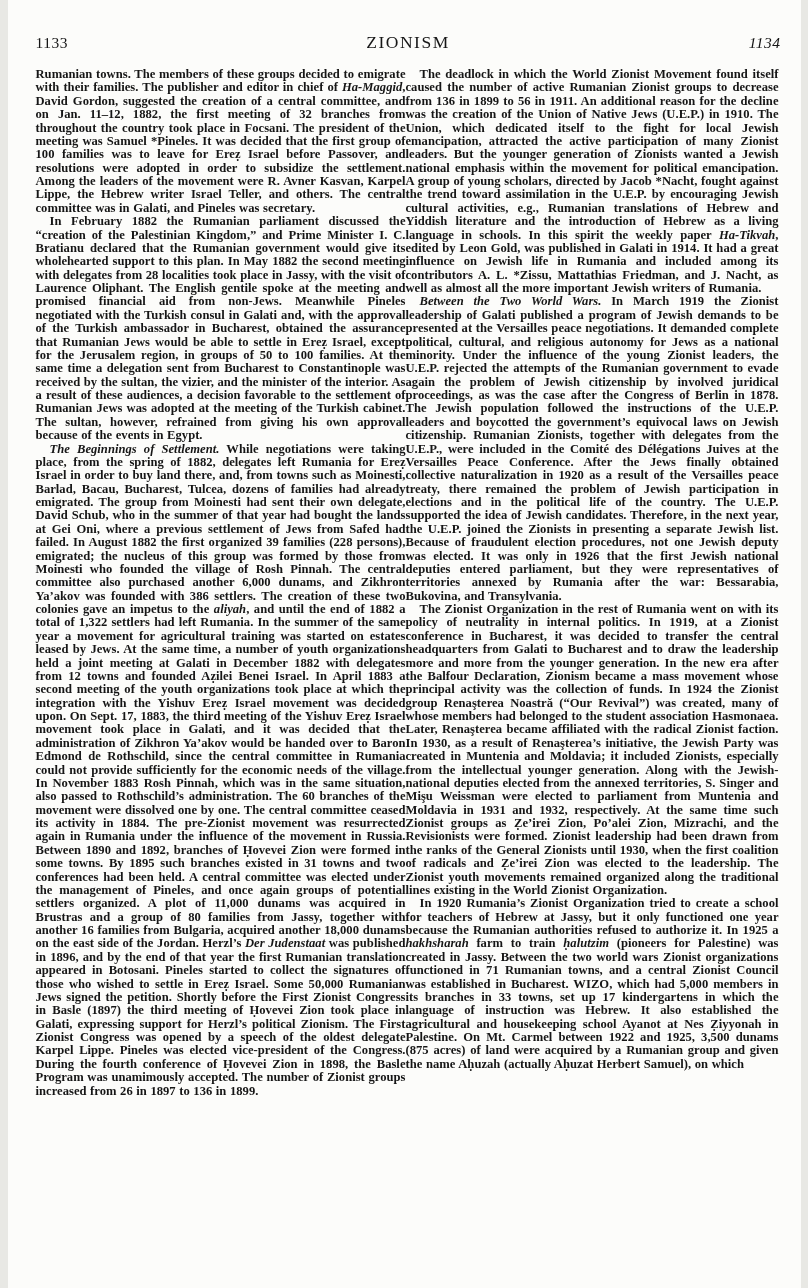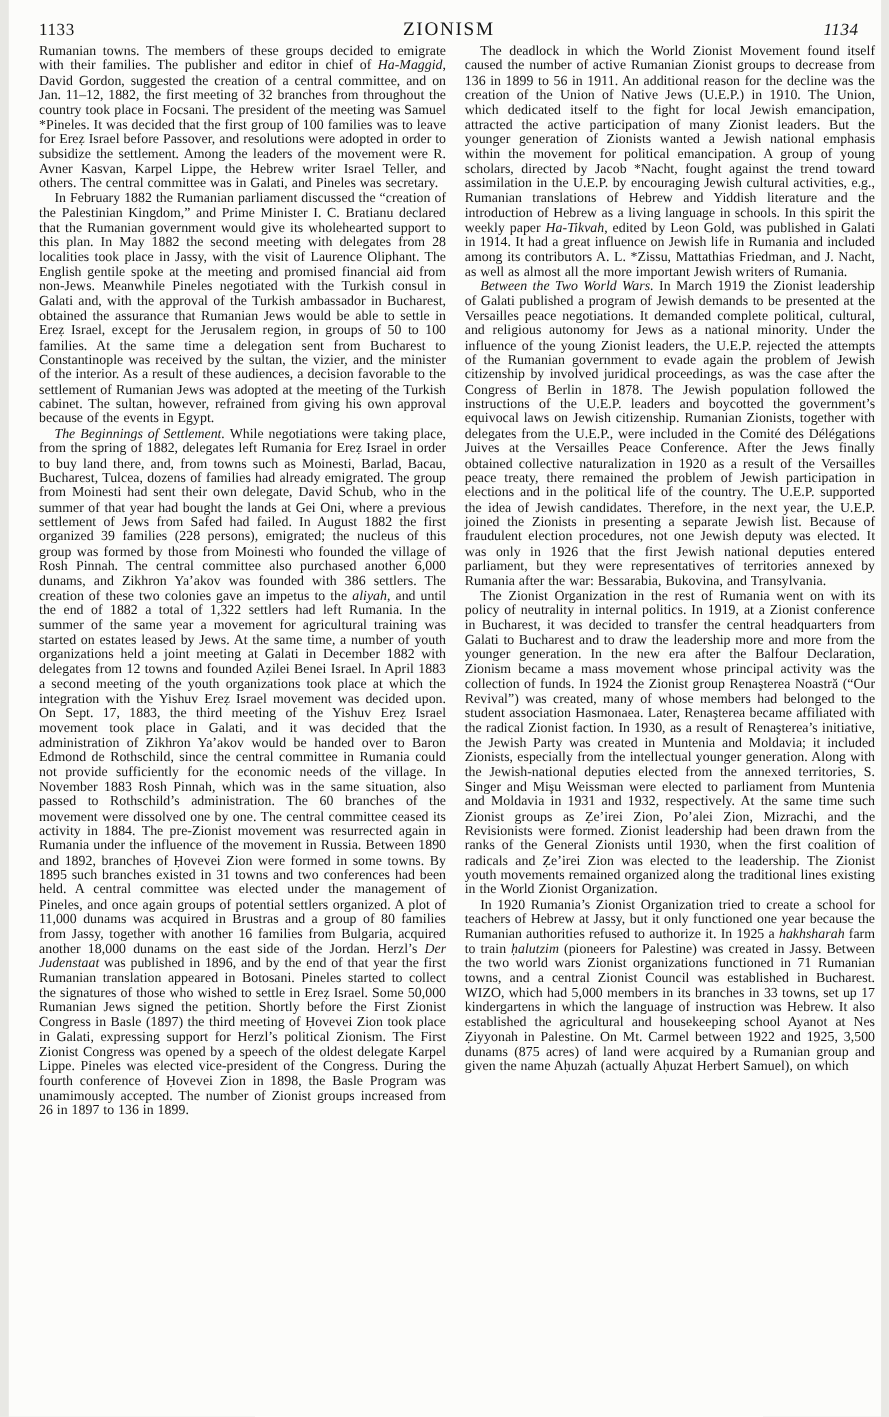--- a/index.html
+++ b/index.html
@@ -9,48 +9,48 @@
   }
   .page {
     position: relative;
     width: 793px;
     height: 1288px;
     margin: 0 auto;
     background: #fcfcfa;
     color: #161616;
     font-family: "Liberation Serif", "DejaVu Serif", serif;
     box-sizing: border-box;
-    padding: 0 20px 0 28px;
+    padding: 28px 20px 0 28px;
     overflow: hidden;
   }
   .page-header {
     display: flex;
     align-items: baseline;
     justify-content: space-between;
     height: 30px;
     margin-bottom: 10px;
   }
   .page-num {
     font-size: 15.5px;
     letter-spacing: 0.5px;
     width: 80px;
   }
   .page-num.right { text-align: right; font-style: italic; }
   .page-title {
-    margin: 16px;
+    margin: 4px;
     font-size: 17.5px;
     font-weight: normal;
     letter-spacing: 1.5px;
     text-align: center;
     flex: 1;
   }
   .columns {
     display: grid;
     grid-template-columns: 370px 373px;
-    column-gap: 17px;
+    font-weight: bold;
   }
   .col {
     text-align: justify;
     font-size: 12.6px;
     line-height: 13.38px;
     letter-spacing: 0.02px;
     word-spacing: 0.4px;
   }
   .para {
     margin: 0;

